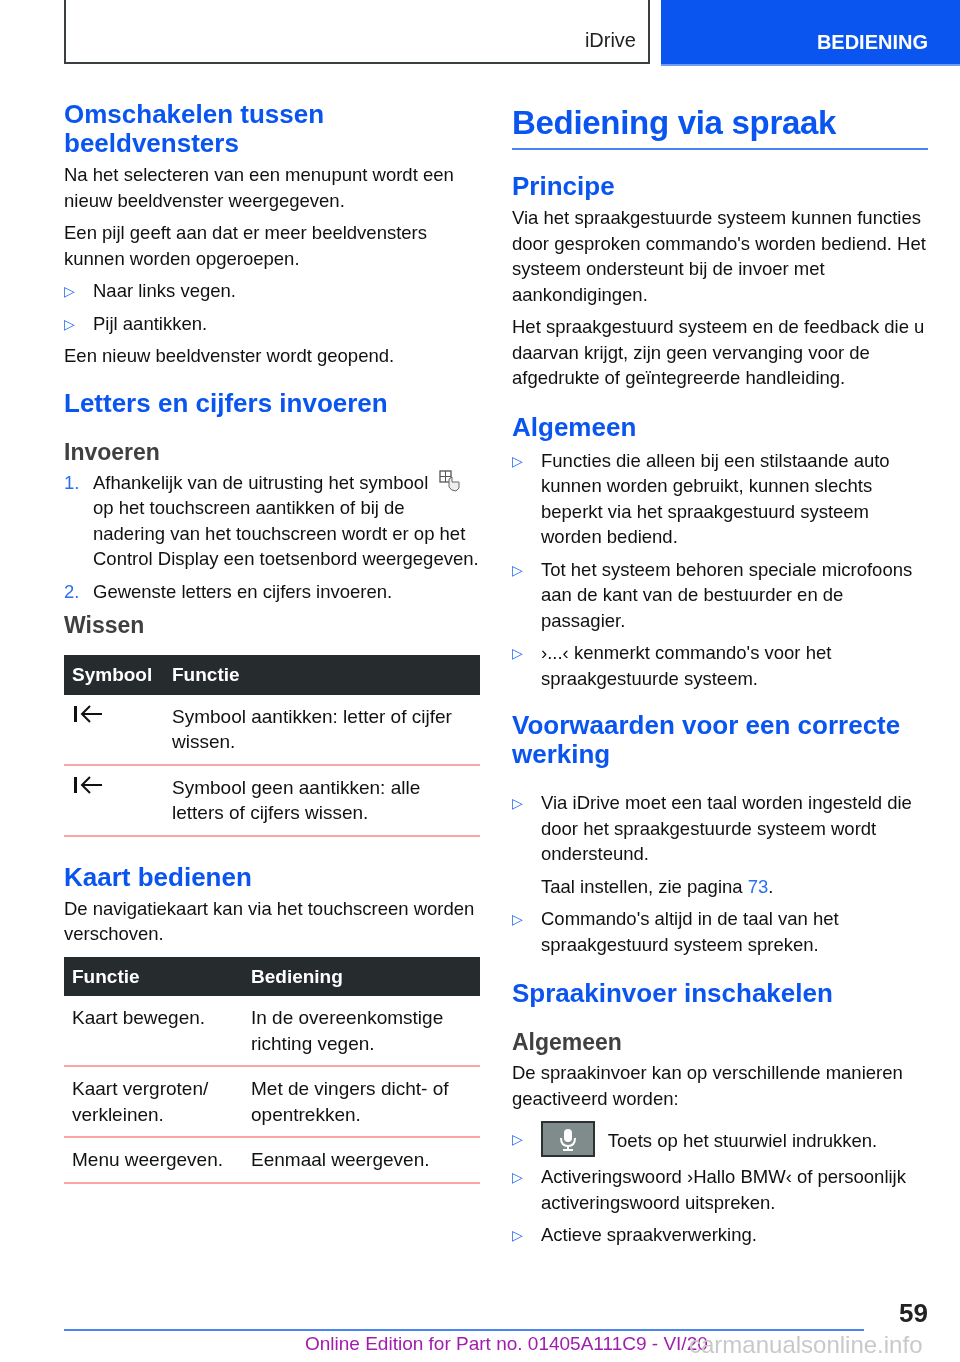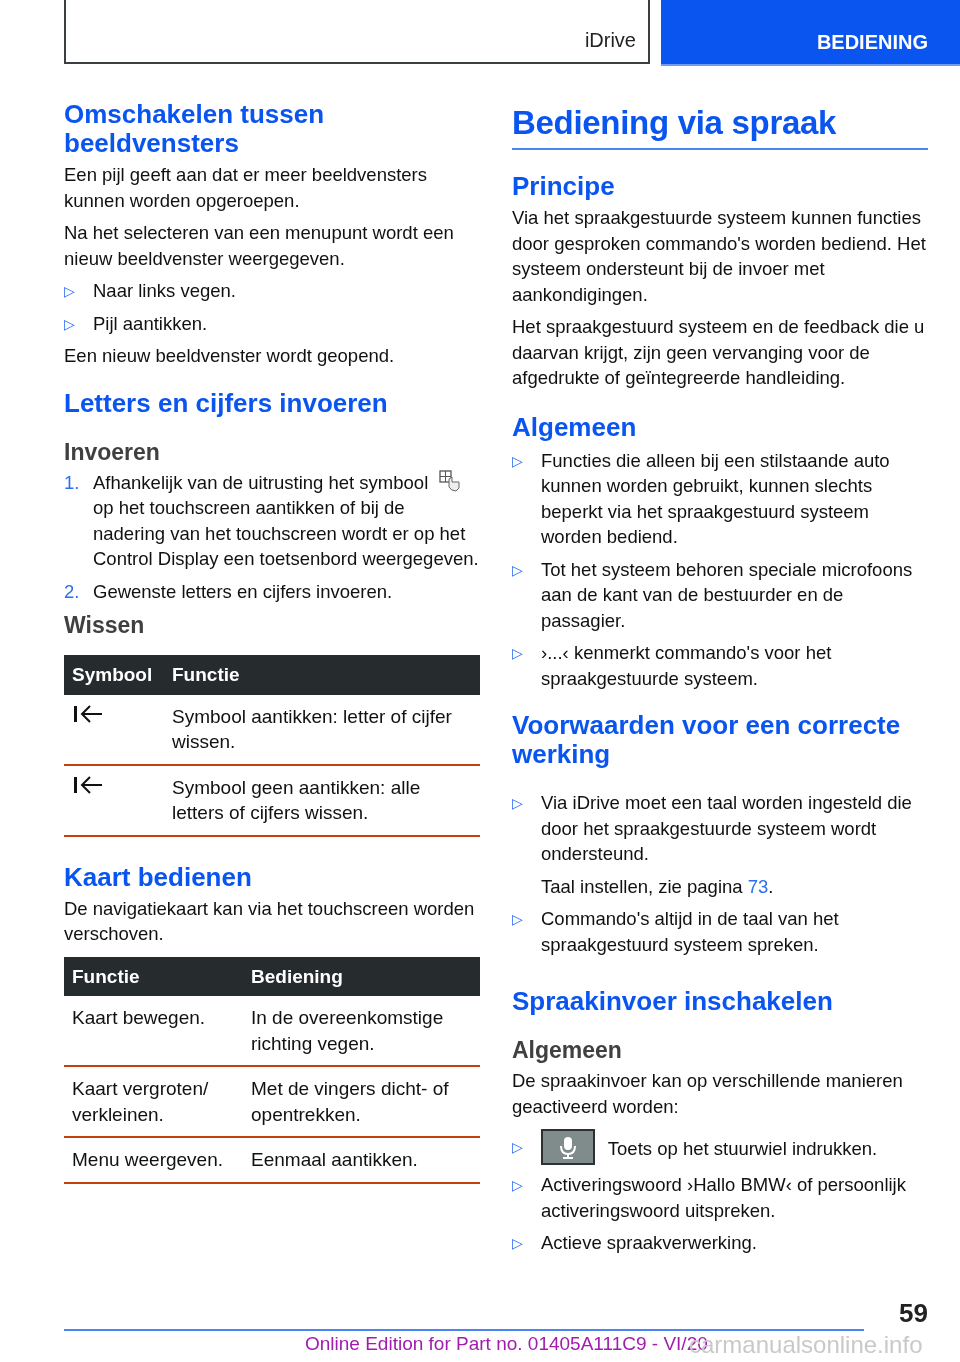--- a/index.html
+++ b/index.html
@@ -50,21 +50,21 @@
     position: absolute; left: 0; top: 0; color: #2a6ef2; font-size: 18.5px;
   }
   .link { color: #2a6ef2; }
 
   table.tbl { width: 100%; border-collapse: collapse; font-size: 19px; line-height: 25.5px; }
   table.tbl th {
     background: #262b2d; color: #fff; text-align: left; font-weight: bold;
     padding: 7px 8px 7px 8px; height: 24px;
   }
   table.tbl td {
-    vertical-align: top; padding: 9px 8px 9px 8px; border-bottom: 2px solid #c2410c;
+    vertical-align: top; padding: 9px 8px 9px 8px; border-bottom: 2px solid #fca5a5;
   }
   .sym-icon { display: inline-block; width: 32px; height: 20px; }
   .touch-icon { display: inline-block; width: 22px; height: 22px; vertical-align: -3px; margin-left: 6px; }
   .mic-btn {
     display: inline-block; width: 54px; height: 36px; background: #7f8c8b;
     border: 2px solid #2c3133; vertical-align: -8px; margin-right: 8px; position: relative; box-sizing: border-box;
   }
   .footer-rule {
     position: absolute; left: 64px; top: 1329px; width: 800px; height: 2px; background: #4a84f2;
   }
@@ -83,22 +83,22 @@
 
 <div class="hdr-box">
   <span class="hdr-left-label">iDrive</span>
 </div>
 <div class="hdr-tab">
   <span class="hdr-tab-label">BEDIENING</span>
 </div>
 
 <div class="col col-left">
   <h2 class="sec" style="margin-bottom:4px;">Omschakelen tussen beeldvensters</h2>
+  <p>Na het selecteren van een menupunt wordt een nieuw beeldvenster weergegeven.</p>
   <p>Een pijl geeft aan dat er meer beeldvensters kunnen worden opgeroepen.</p>
-  <p>Na het selecteren van een menupunt wordt een nieuw beeldvenster weergegeven.</p>
   <ul class="tri">
     <li><span class="bullet">▷</span><span>Naar links vegen.</span></li>
     <li><span class="bullet">▷</span><span>Pijl aantikken.</span></li>
   </ul>
   <p>Een nieuw beeldvenster wordt geopend.</p>
 
   <h2 class="sec" style="margin-top:20px; margin-bottom:20px;">Letters en cijfers invoeren</h2>
   <h3 class="sub">Invoeren</h3>
   <ol class="num">
     <li>
@@ -163,21 +163,21 @@
       <tr>
         <td>Kaart bewegen.</td>
         <td>In de overeenkomstige richting vegen.</td>
       </tr>
       <tr>
         <td>Kaart vergroten/ verkleinen.</td>
         <td>Met de vingers dicht- of opentrekken.</td>
       </tr>
       <tr>
         <td>Menu weergeven.</td>
-        <td>Eenmaal aantikken.</td>
+        <td>Eenmaal weergeven.</td>
       </tr>
     </tbody>
   </table>
 </div>
 
 <div class="col col-right">
   <h1 class="big">Bediening via spraak</h1>
   <h2 class="sec" style="margin-top:22px; margin-bottom:4px;">Principe</h2>
   <p>Via het spraakgestuurde systeem kunnen functies door gesproken commando's worden bediend. Het systeem ondersteunt bij de invoer met aankondigingen.</p>
   <p>Het spraakgestuurd systeem en de feedback die u daarvan krijgt, zijn geen vervanging voor de afgedrukte of geïntegreerde handleiding.</p>
@@ -194,21 +194,21 @@
     <li>
       <span class="bullet">▷</span>
       <span>Via iDrive moet een taal worden ingesteld die door het spraakgestuurde systeem wordt ondersteund.</span>
       <div style="margin-top:7px;">
         <span>Taal instellen, zie pagina </span><span class="link">73</span><span>.</span>
       </div>
     </li>
     <li><span class="bullet">▷</span><span>Commando's altijd in de taal van het spraakgestuurd systeem spreken.</span></li>
   </ul>
 
-  <h2 class="sec" style="margin-top:30px; margin-bottom:20px;">Spraakinvoer inschakelen</h2>
+  <h2 class="sec" style="margin-top:22px; margin-bottom:20px;">Spraakinvoer inschakelen</h2>
   <h3 class="sub">Algemeen</h3>
   <p style="margin-bottom:10px;">De spraakinvoer kan op verschillende manieren geactiveerd worden:</p>
   <ul class="tri">
     <li>
       <span class="bullet" style="top:6px;">▷</span>
       <span class="mic-btn">
         <svg viewBox="0 0 50 32" width="50" height="32">
           <rect x="21" y="6" width="8" height="13" rx="4" fill="#fff"></rect>
           <path d="M18 15 Q18 23 25 23 Q32 23 32 15" fill="none" stroke="#fff" stroke-width="2"></path>
           <line x1="25" y1="23" x2="25" y2="27" stroke="#fff" stroke-width="2"></line>

